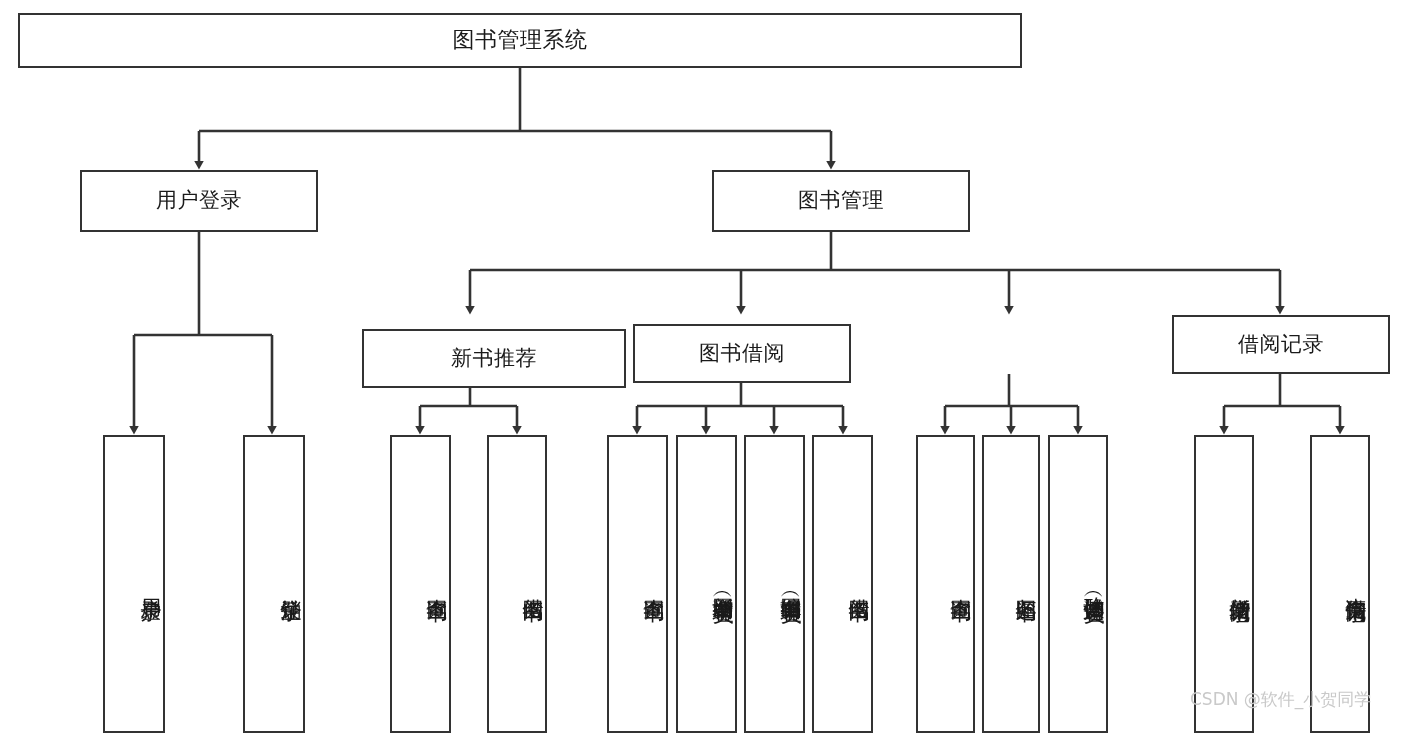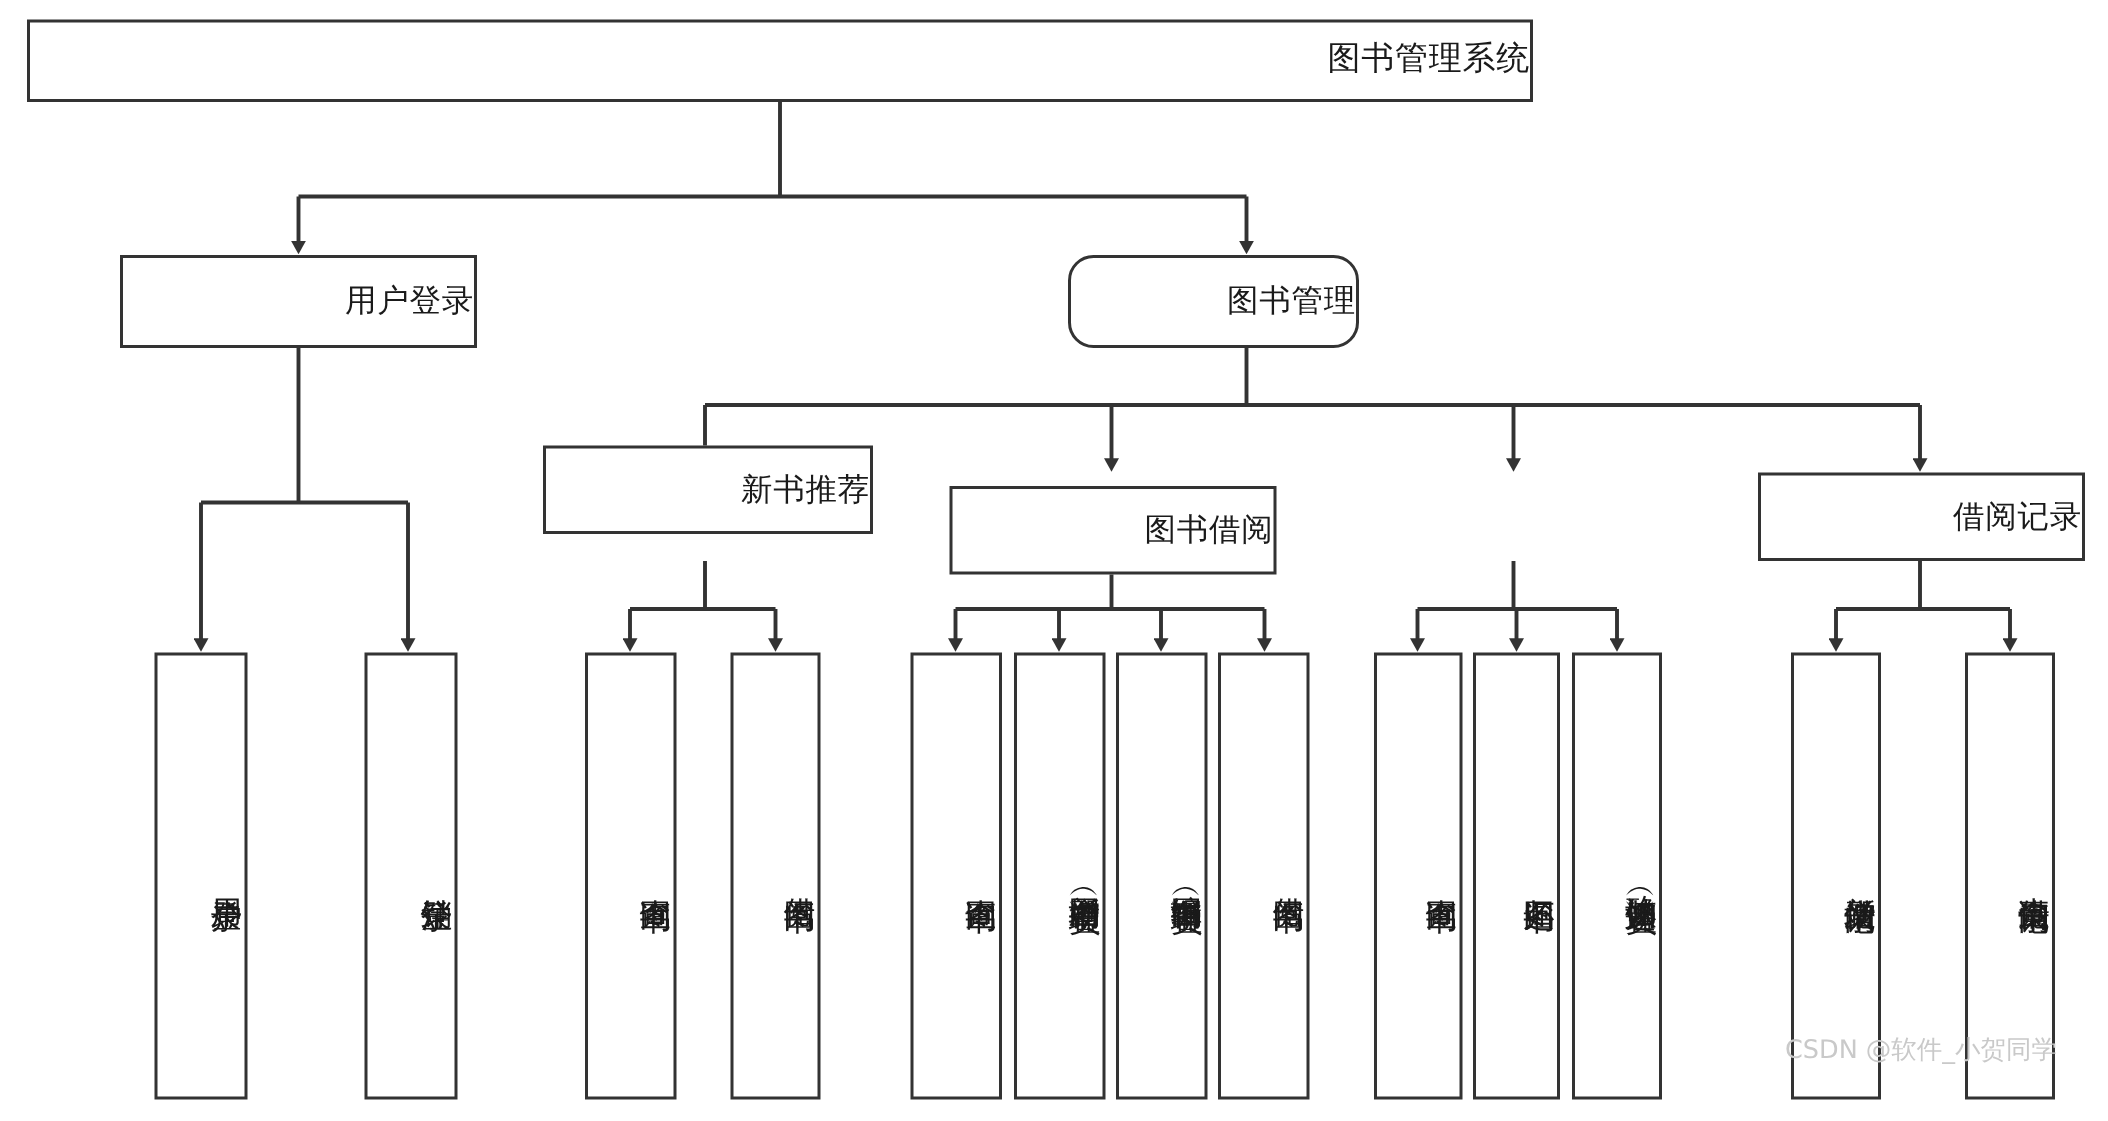--- a/index.html
+++ b/index.html
@@ -24,21 +24,21 @@
     width: 1405px;
     height: 747px;
   }
   .node {
     position: absolute;
     box-sizing: border-box;
     border: 2px solid #333333;
     background: #ffffff;
     display: flex;
     align-items: center;
-    justify-content: flex-end;
+    justify-content: center;
     color: #1a1a1a;
   }
   .node-h {
     font-size: 21px;
     letter-spacing: 0.5px;
     line-height: 1.2;
     white-space: nowrap;
   }
   .node-v {
     font-size: 21px;
@@ -120,25 +120,25 @@
     </g>
   </svg>
 
   <div class="node node-h title-node" style="left:18px; top:13px; width:1004px; height:55px;">
     <span>图书管理系统</span>
   </div>
 
   <div class="node node-h" style="left:80px; top:170px; width:238px; height:62px;">
     <span>用户登录</span>
   </div>
-  <div class="node node-h" style="left:712px; top:170px; width:194px; height:62px;border-radius:17px;">
+  <div class="node node-h" style="left:712px; top:170px; width:258px; height:62px;">
     <span>图书管理</span>
   </div>
 
-  <div class="node node-h" style="left:362px; top:297px; width:220px; height:59px;">
+  <div class="node node-h" style="left:362px; top:329px; width:264px; height:59px;">
     <span>新书推荐</span>
   </div>
   <div class="node node-h" style="left:633px; top:324px; width:218px; height:59px;">
     <span>图书借阅</span>
   </div>
   <div class="node node-h" style="left:1172px; top:315px; width:218px; height:59px;">
     <span>借阅记录</span>
   </div>
 
   <div class="node node-v" style="left:103px; top:435px; width:62px; height:298px;">用户登录</div>

